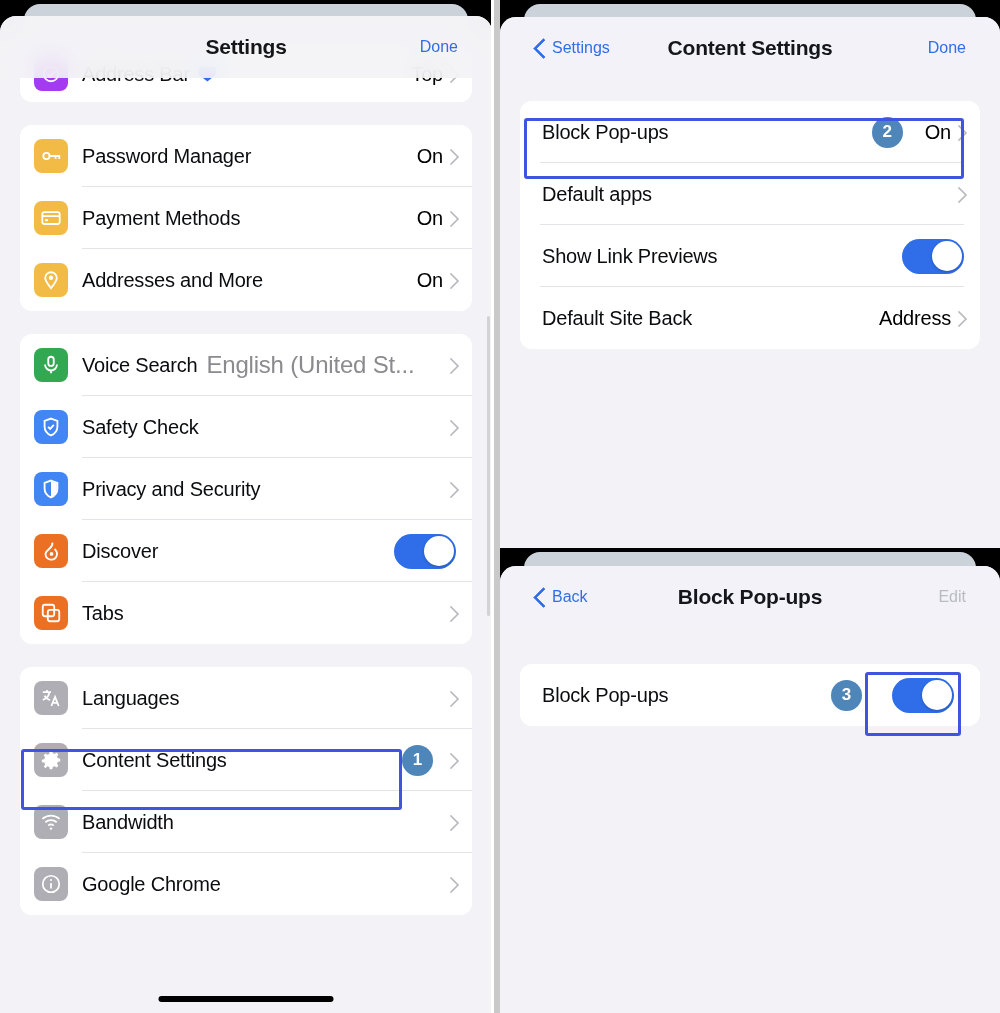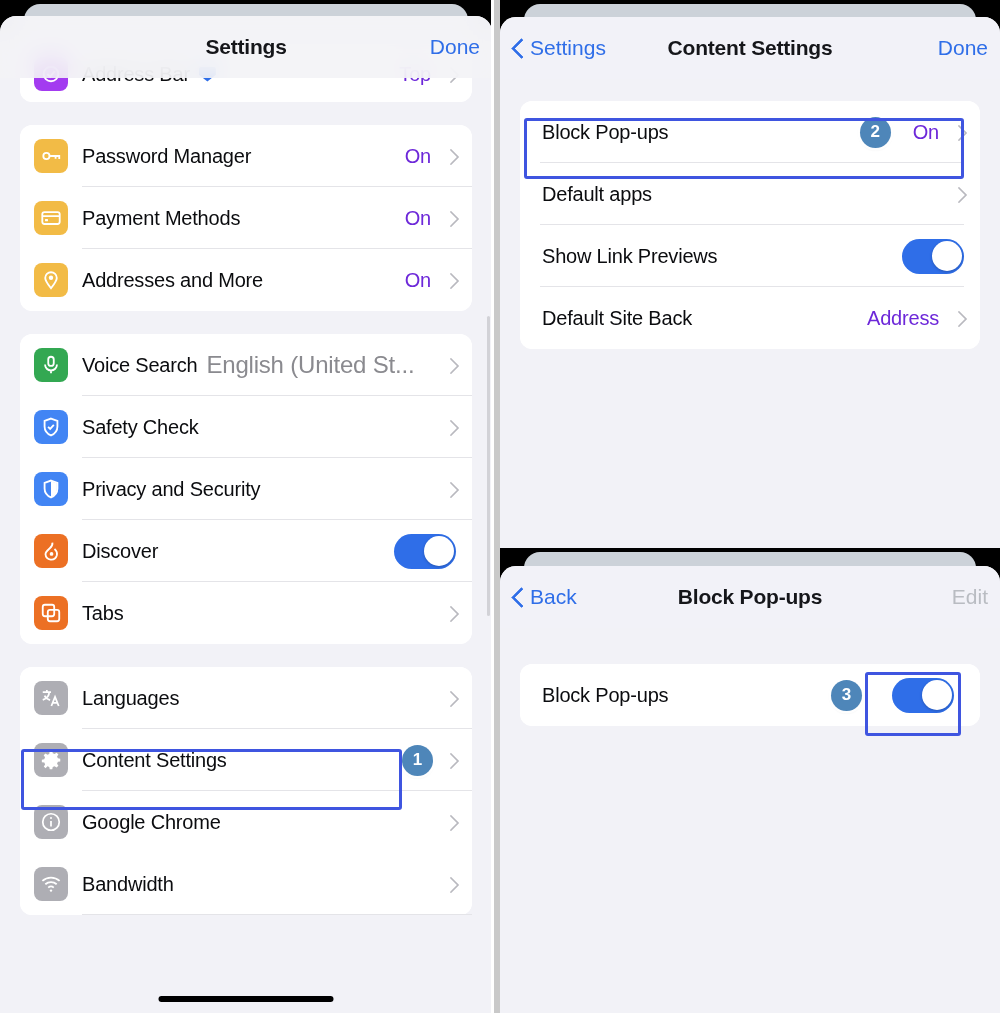--- a/index.html
+++ b/index.html
@@ -72,33 +72,33 @@
   .panel-left .sheet { top: 16px; }
   .panel-br .sheet { top: 18px; }
 
   
   .navbar {
     position: relative;
     height: 62px;
     background: rgba(242,242,247,0.93);
     display: flex;
     align-items: center;
-    padding: 0 12px;
+    padding: 0 34px;
     z-index: 20;
   }
   .navbar.translucent {
     background: rgba(243,243,246,0.88);
     backdrop-filter: blur(12px);
   }
   .nav-left, .nav-right {
     display: flex;
     align-items: center;
     gap: 6px;
     min-width: 110px;
-    font-size: 21px;
+    font-size: 16px;
     color: #2f6ee8;
   }
   .nav-right { justify-content: flex-end; }
   .nav-right.dim { color: #b9bcc2; }
   .nav-title {
     flex: 1;
     text-align: center;
     font-size: 21px;
     font-weight: bold;
     color: #15161a;
@@ -182,22 +182,22 @@
     font-size: 24px;
     color: #8a8a8f;
     margin-left: 9px;
     letter-spacing: -0.2px;
     white-space: nowrap;
     overflow: hidden;
   }
   .spacer { flex: 1; }
   .row-value {
     font-size: 20px;
-    color: #6d28d9;
-    margin-right: 14px;
+    color: #000000;
+    margin-right: 2px;
     letter-spacing: -0.2px;
     white-space: nowrap;
   }
 
   .chev-right {
     width: 11px; height: 18px;
     position: relative;
     flex: 0 0 11px;
   }
   .chev-right::before {
@@ -430,44 +430,44 @@
                 <path d="M12 8.1A3.9 3.9 0 1 0 12 15.9 3.9 3.9 0 0 0 12 8.1zm0 2.4a1.5 1.5 0 1 1 0 3 1.5 1.5 0 0 1 0-3z"></path>
                 <path d="M10.6 2h2.8l.5 2.6 2 .9 2.2-1.5 2 2-1.5 2.2.9 2 2.6.5v2.8l-2.6.5-.9 2 1.5 2.2-2 2-2.2-1.5-2 .9-.5 2.6h-2.8l-.5-2.6-2-.9L6.1 21l-2-2 1.5-2.2-.9-2L2 14.4v-2.8l2.6-.5.9-2L4 6.9l2-2 2.1 1.5 2-.9z"></path>
               </svg>
             </div>
             <span class="row-label">Content Settings</span>
             <span class="spacer"></span>
             <div class="badge">1</div>
             <span class="chev-right"></span>
             <div class="sep"></div>
           </div>
+          <div class="row">
+            <div class="app-icon" style="background:#aeaeb4;">
+              <svg viewBox="0 0 24 24" fill="none" stroke="#fff" stroke-width="2">
+                <path d="M2.6 8.6a14 14 0 0 1 18.8 0M5.8 12.3a9.3 9.3 0 0 1 12.4 0M9 15.9a4.6 4.6 0 0 1 6 0"></path>
+                <circle cx="12" cy="19.2" r="1.3" fill="#fff" stroke="none"></circle>
+              </svg>
+            </div>
+            <span class="row-label">Bandwidth</span>
+            <span class="spacer"></span>
+            <span class="chev-right"></span>
+            <div class="sep"></div>
+          </div>
           <div class="row nosep" style="border-radius:0 0 12px 12px;">
             <div class="app-icon" style="background:#aeaeb4;">
               <svg viewBox="0 0 24 24" fill="none" stroke="#fff" stroke-width="1.9">
                 <circle cx="12" cy="12" r="9"></circle>
                   <path d="M12 11v6"></path>
                   <circle cx="12" cy="7.6" r="1.1" fill="#fff" stroke="none"></circle>
               </svg>
             </div>
             <span class="row-label">Google Chrome</span>
             <span class="spacer"></span>
             <span class="chev-right"></span>
           </div>
-          <div class="row">
-            <div class="app-icon" style="background:#aeaeb4;">
-              <svg viewBox="0 0 24 24" fill="none" stroke="#fff" stroke-width="2">
-                <path d="M2.6 8.6a14 14 0 0 1 18.8 0M5.8 12.3a9.3 9.3 0 0 1 12.4 0M9 15.9a4.6 4.6 0 0 1 6 0"></path>
-                <circle cx="12" cy="19.2" r="1.3" fill="#fff" stroke="none"></circle>
-              </svg>
-            </div>
-            <span class="row-label">Bandwidth</span>
-            <span class="spacer"></span>
-            <span class="chev-right"></span>
-            <div class="sep"></div>
-          </div>
         </div>
 
       </div>
 
       <div class="navbar translucent" style="position:absolute;left:0;top:0;right:0;">
         <div class="nav-left"></div>
         <div class="nav-title">Settings</div>
         <div class="nav-right">Done</div>
       </div>
 

